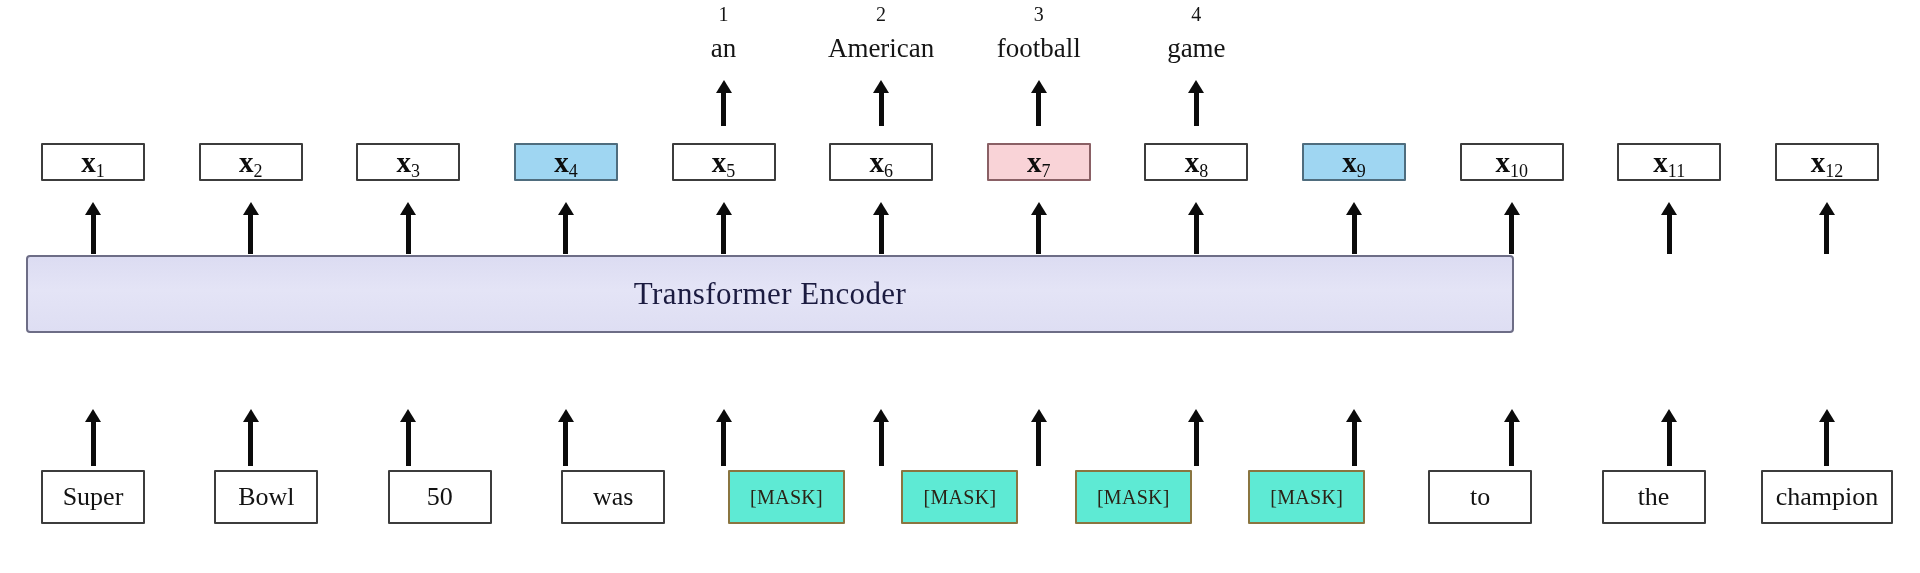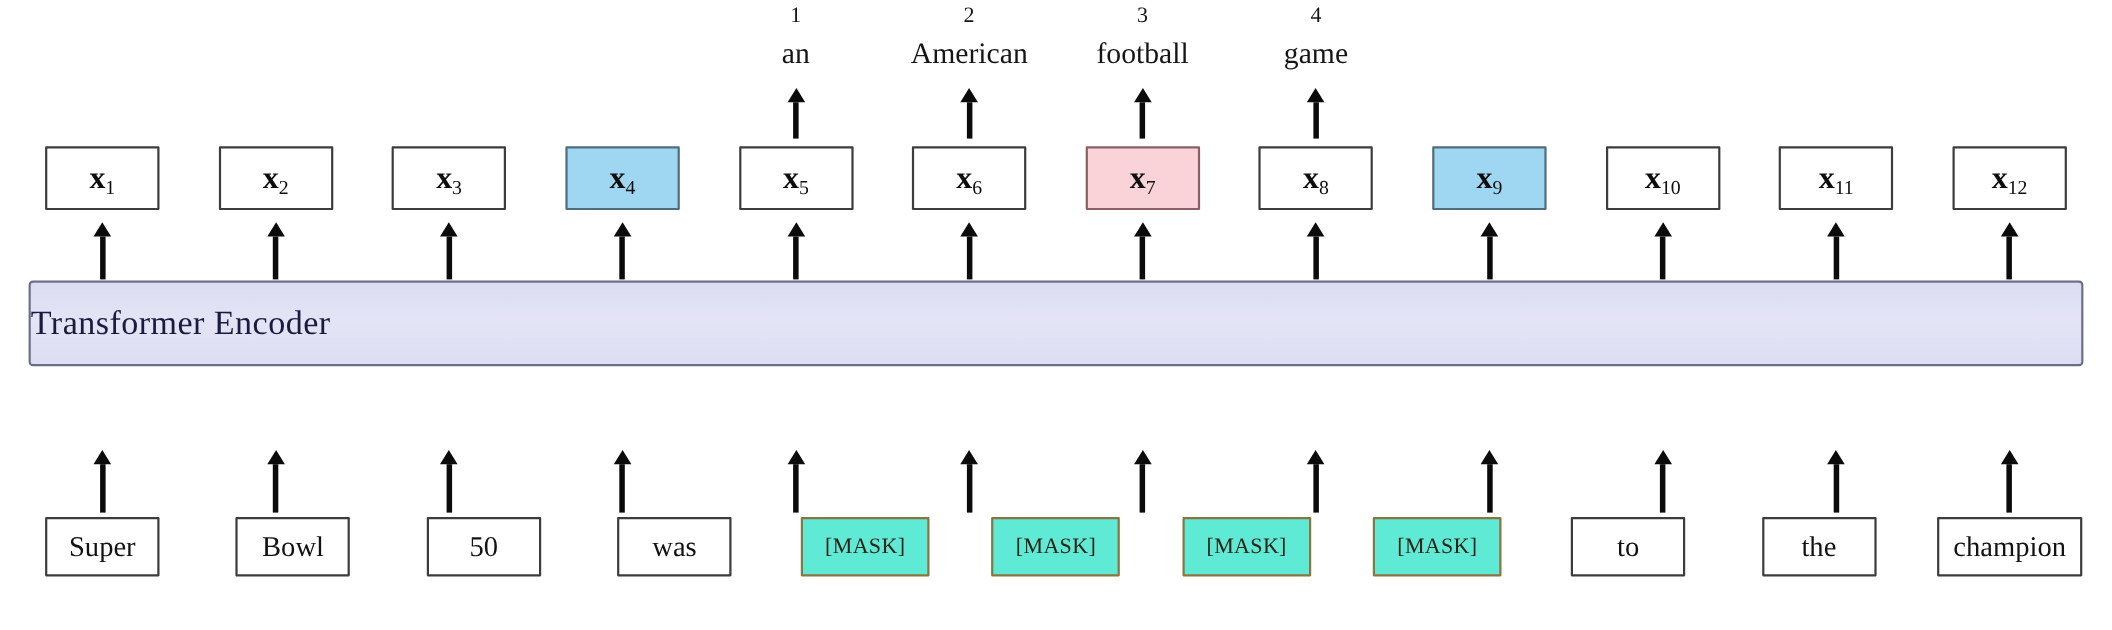--- a/index.html
+++ b/index.html
@@ -114,21 +114,21 @@
   #row-arrows-bottom .shaft { height: 44px; }
 
   
   #row-states {
     top: 130px;
     height: 64px;
     align-items: center;
   }
   .state-box {
     width: 104px;
-    height: 58px;
+    height: 38px;
     border: 2px solid #3c3c3c;
     background: #ffffff;
     display: flex;
     align-items: center;
     justify-content: center;
     box-sizing: border-box;
     border-radius: 1px;
   }
   .state-box.hl-blue {
     background: #9fd6f2;
@@ -153,28 +153,29 @@
     position: relative;
     top: 0.32em;
     letter-spacing: 0;
   }
 
   
   #encoder-bar {
     position: absolute;
     left: 26px;
     top: 255px;
-    width: 1868px;
+    width: 1488px;
     height: 78px;
     box-sizing: border-box;
     border: 2px solid #6d6d86;
     border-radius: 4px;
     background: linear-gradient(180deg, #dcdcf2 0%, #e4e4f6 45%, #dedef3 100%);
     display: flex;
     align-items: center;
+    justify-content: center;
   }
   #encoder-title {
     font-size: 31px;
     color: #1b1b40;
     letter-spacing: 0.4px;
   }
 
   
   #row-tokens {
     top: 462px;

